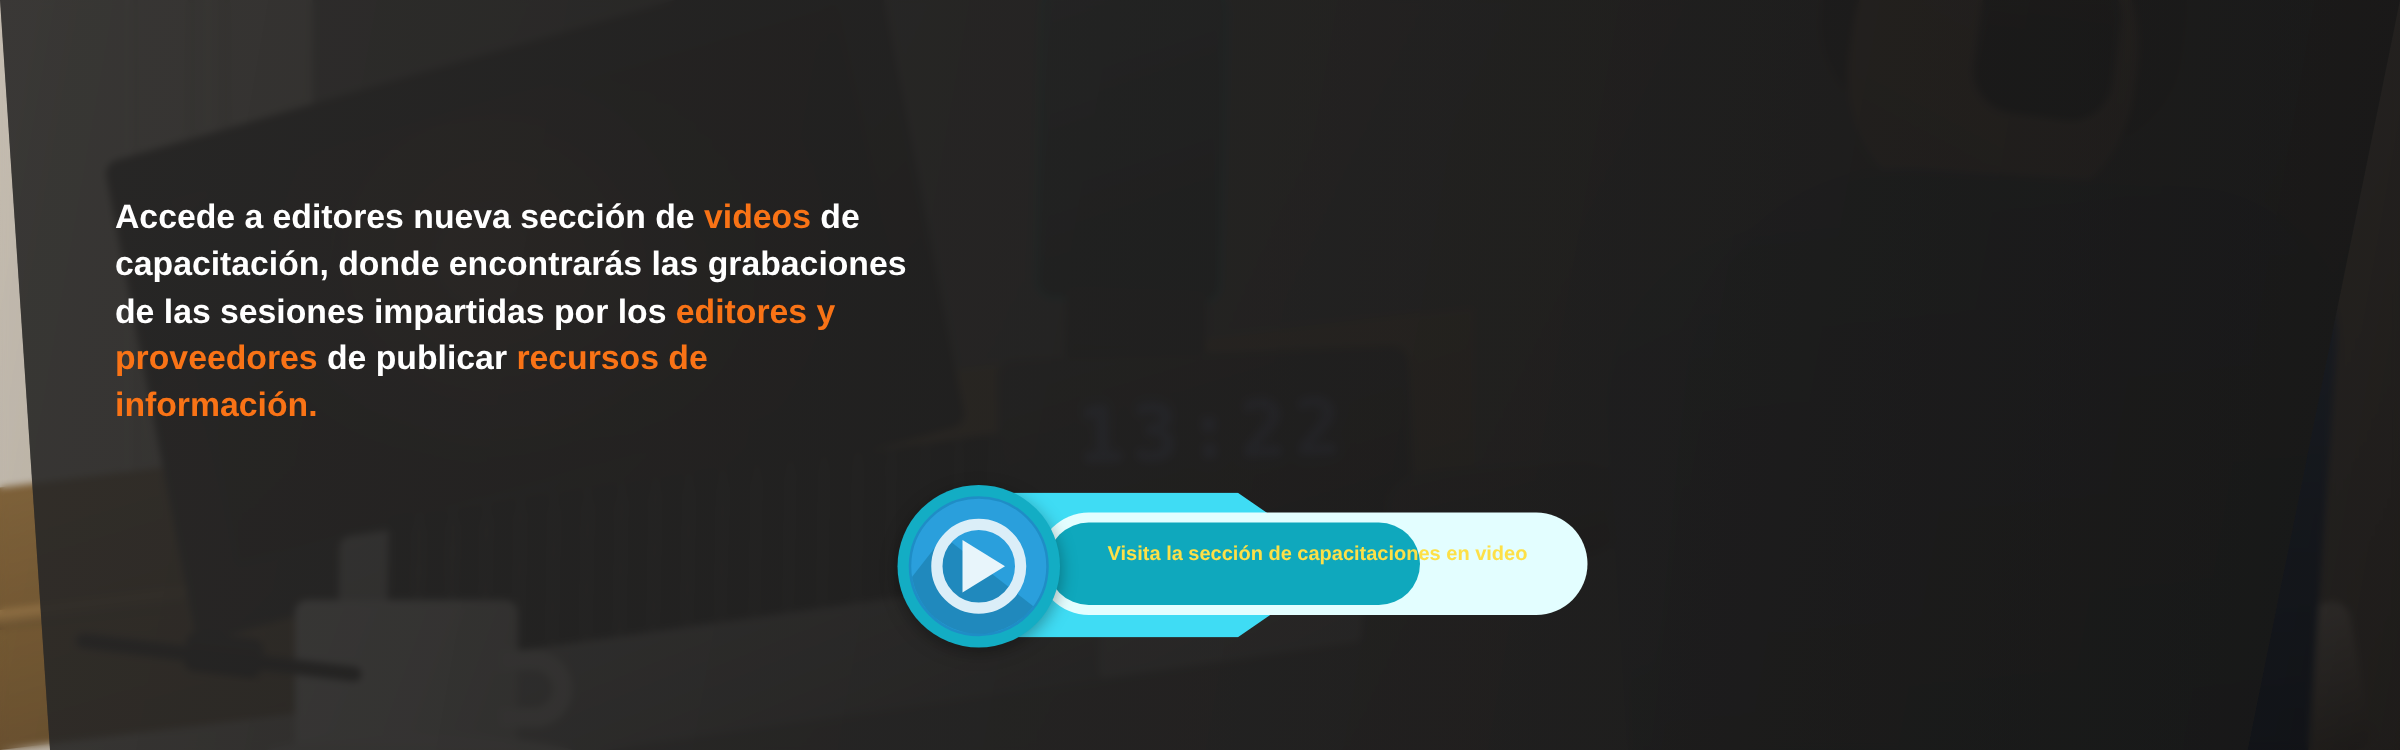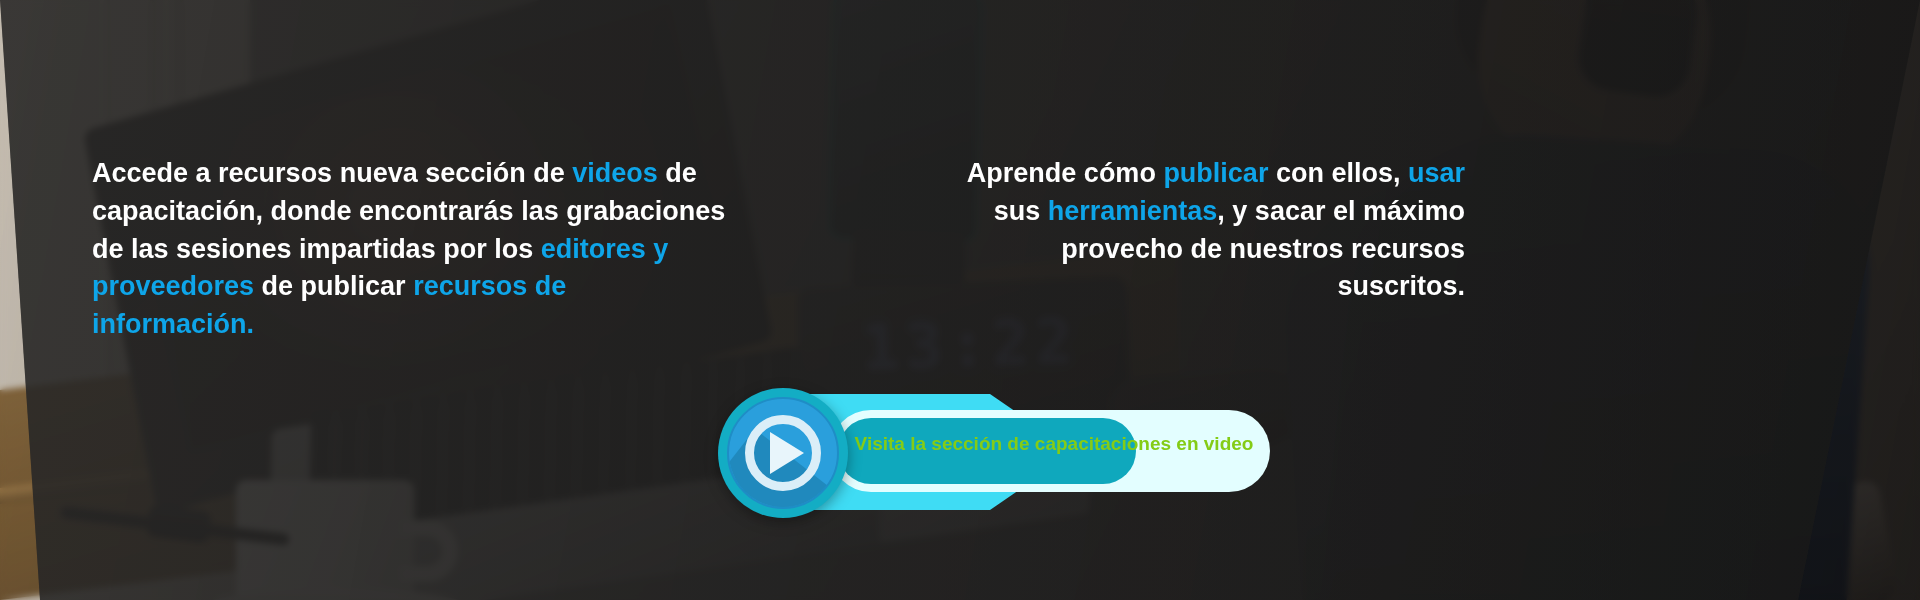--- a/index.html
+++ b/index.html
@@ -201,42 +201,42 @@
 
   .headline {
     position:absolute; left:92px; top:46px;
     font-size:46px; font-weight:bold; color:#ffffff;
     letter-spacing:-0.4px; white-space:nowrap;
   }
 
   .col { position:absolute; font-size:27px; font-weight:bold; line-height:1.4; color:#ffffff; }
   .col-left  { left:92px; top:155px; width:640px; text-align:left; }
   .col-right { right:455px; top:155px; width:500px; text-align:right; }
-  .hl { color:#0ea5e9; }
+  .hl { color:#f97316; }
 
   
   .cta { position:absolute; left:718px; top:388px; width:560px; height:125px; }
 
   .cta-arrow-back {
     position:absolute; left:62px; top:6px; width:470px; height:116px;
     background:#3fdcf4;
     clip-path:polygon(0 0, 210px 0, 268px 40px, 470px 40px, 470px 76px, 268px 76px, 210px 116px, 0 116px);
   }
   .cta-pill {
     position:absolute; left:112px; top:22px; width:440px; height:82px;
     background:#e3feff; border-radius:41px;
   }
   .cta-pill-inner {
     position:absolute; left:120px; top:30px; width:298px; height:66px;
     background:#0fa8bd; border-radius:33px;
   }
   .cta-label {
     position:absolute; left:130px; top:22px; width:412px; height:68px;
     display:flex; align-items:center; justify-content:center;
-    font-size:19px; font-weight:bold; color:#84cc16; white-space:nowrap;
+    font-size:16px; font-weight:bold; color:#fde047; white-space:nowrap;
   }
 
   .play-outer {
     position:absolute; left:0; top:0; width:130px; height:130px;
     border-radius:50%; background:#13adc4;
     box-shadow:0 4px 14px rgba(0,0,0,.35);
   }
   .play-mid {
     position:absolute; left:9px; top:9px; width:112px; height:112px;
     border-radius:50%; background:#2a9fdc;
@@ -304,23 +304,22 @@
     <div class="photo-blur"></div>
     <div class="photo-grade"></div>
   </div>
 
   <div class="overlay-panel"></div>
   <div class="overlay-panel-2"></div>
 
   <div class="content">
 
 
-    <p class="col col-left" id="col-left"><span>Accede a recursos nueva sección de </span><span class="hl">videos</span><span> de capacitación, donde encontrarás las grabaciones de las sesiones impartidas por los </span><span class="hl">editores y proveedores</span><span> de publicar </span><span class="hl">recursos de información.</span></p>
-
-    <p class="col col-right" id="col-right"><span>Aprende cómo </span><span class="hl">publicar</span><span> con ellos, </span><span class="hl">usar</span><span> sus </span><span class="hl">herramientas</span><span>, y sacar el máximo provecho de nuestros recursos suscritos.</span></p>
+    <p class="col col-left" id="col-left"><span>Accede a editores nueva sección de </span><span class="hl">videos</span><span> de capacitación, donde encontrarás las grabaciones de las sesiones impartidas por los </span><span class="hl">editores y proveedores</span><span> de publicar </span><span class="hl">recursos de información.</span></p>
+
 
     <a class="cta" href="#">
       <span class="cta-arrow-back"></span>
       <span class="cta-pill"></span>
       <span class="cta-pill-inner"></span>
       <span class="cta-label">Visita la sección de capacitaciones en video</span>
 
       <span class="play-outer">
         <span class="play-mid">
           <span class="play-shadow"></span>

